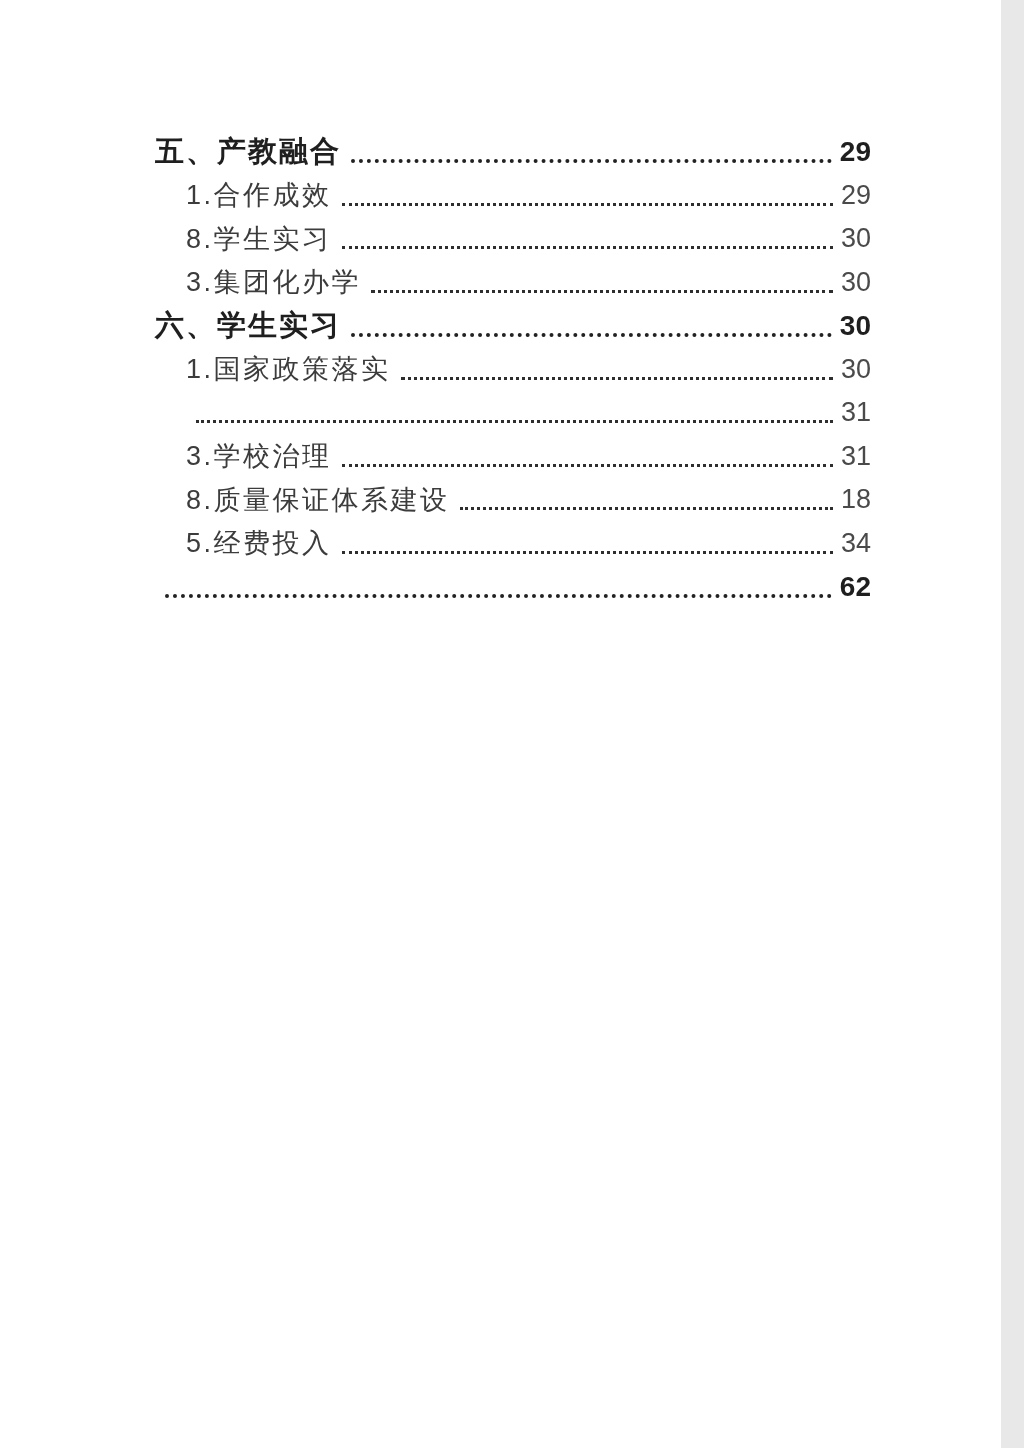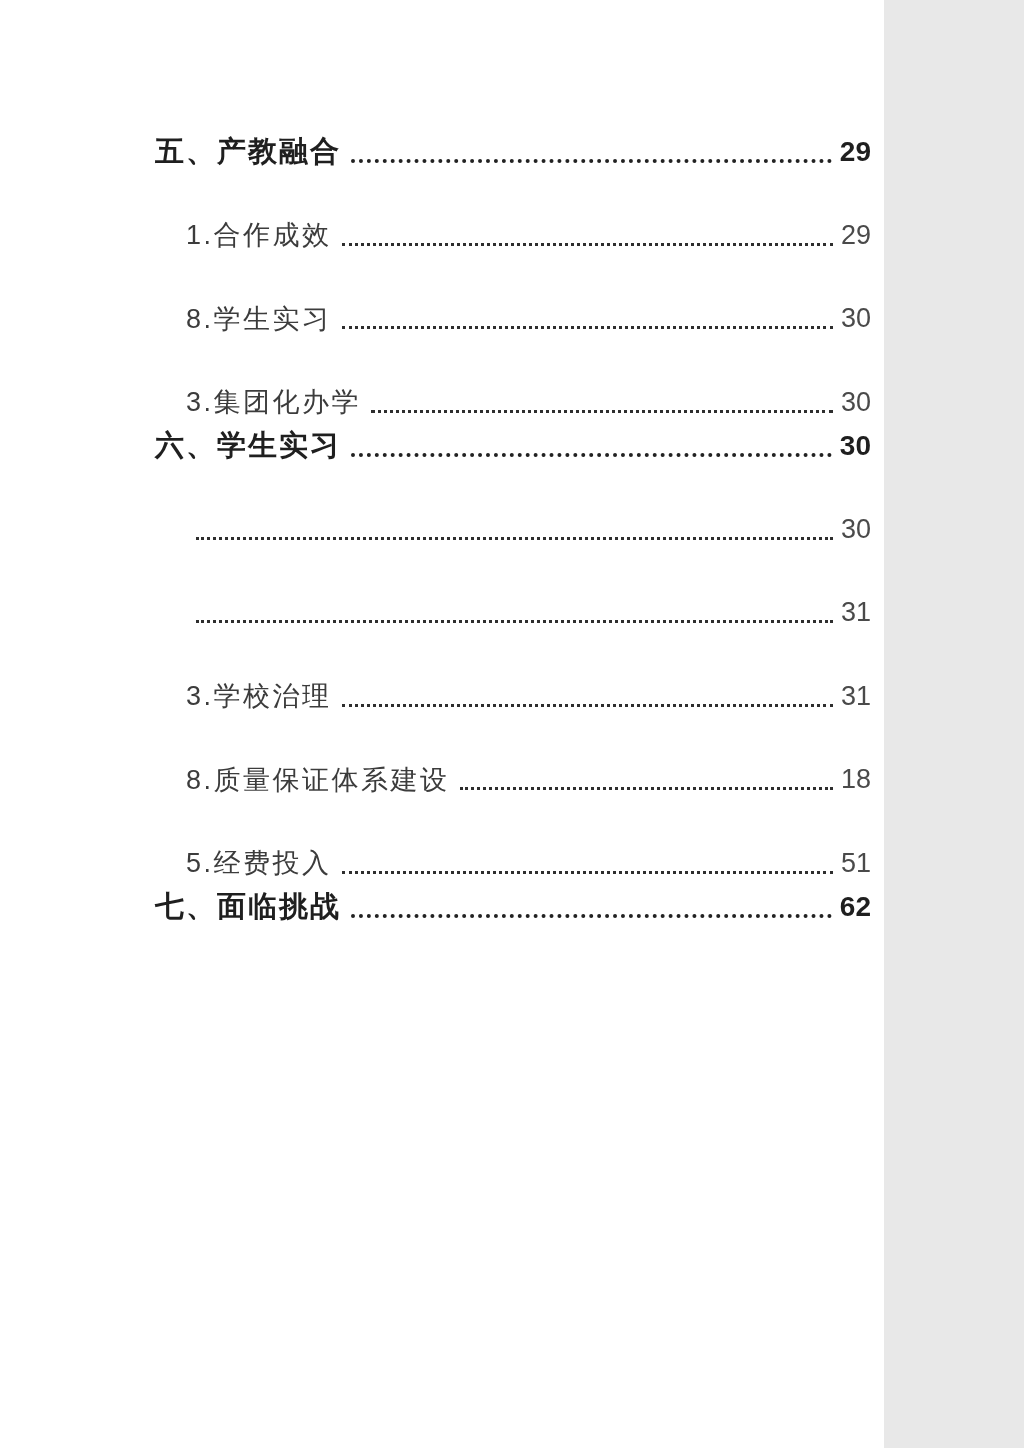--- a/index.html
+++ b/index.html
@@ -2,21 +2,21 @@
 <html><head>
 <meta charset="utf-8">
 <style>
   html, body {
     margin: 0;
     padding: 0;
     background: #e8e8e8;
   }
   .page {
     position: relative;
-    width: 884px;
+    width: 1001px;
     height: 1448px;
     background: #ffffff;
     overflow: hidden;
     font-family: "Liberation Sans", "DejaVu Sans", sans-serif;
     text-decoration: underline;
   }
   .toc {
     position: absolute;
     left: 155px;
     top: 130px;
@@ -29,21 +29,20 @@
     white-space: nowrap;
   }
   .toc-row.level-1 .toc-label {
     font-size: 29px;
     font-weight: 700;
     color: #1f1f1f;
     letter-spacing: 2px;
   }
   .toc-row.level-2 {
     padding-left: 31px;
-    margin-top: 40px;
   }
   .toc-row.level-2 .toc-label {
     font-size: 27px;
     font-weight: 400;
     color: #3c3c3c;
     letter-spacing: 2.5px;
   }
   .toc-leader {
     flex: 1;
     margin: 0 8px 0 10px;
@@ -90,41 +89,41 @@
     <span class="toc-label">3.集团化办学</span>
     <span class="toc-leader"></span>
     <span class="toc-page">30</span>
   </div>
       <div class="toc-row level-1">
     <span class="toc-label">六、学生实习</span>
     <span class="toc-leader"></span>
     <span class="toc-page">30</span>
   </div>
       <div class="toc-row level-2">
+    <span class="toc-label">1.国家政策落实</span>
     <span class="toc-leader"></span>
     <span class="toc-page">30</span>
   </div>
       <div class="toc-row level-2">
     <span class="toc-leader"></span>
     <span class="toc-page">31</span>
   </div>
       <div class="toc-row level-2">
     <span class="toc-label">3.学校治理</span>
     <span class="toc-leader"></span>
     <span class="toc-page">31</span>
   </div>
       <div class="toc-row level-2">
     <span class="toc-label">8.质量保证体系建设</span>
     <span class="toc-leader"></span>
     <span class="toc-page">18</span>
   </div>
       <div class="toc-row level-2">
     <span class="toc-label">5.经费投入</span>
     <span class="toc-leader"></span>
-    <span class="toc-page">51</span>
+    <span class="toc-page">34</span>
   </div>
       <div class="toc-row level-1">
-    <span class="toc-label">七、面临挑战</span>
     <span class="toc-leader"></span>
     <span class="toc-page">62</span>
   </div>
     </div>
 </div>
 
 </body></html>

